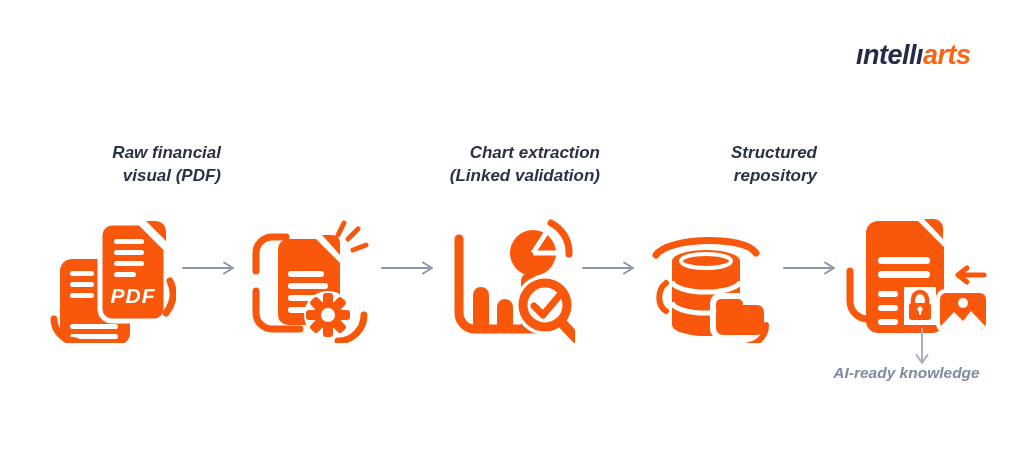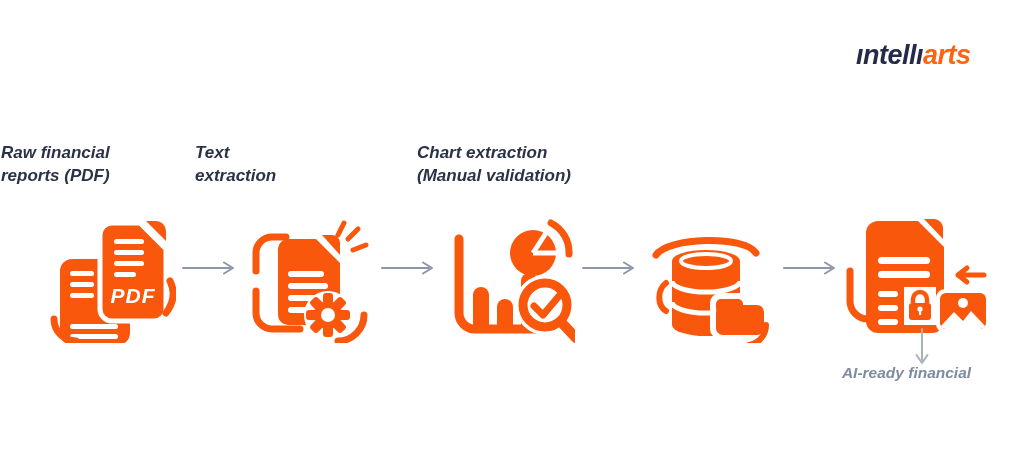--- a/index.html
+++ b/index.html
@@ -12,21 +12,21 @@
   }
   html,body{margin:0;padding:0;background:#e8e8e8;}
   .canvas{
     position:relative;width:1024px;height:469px;background:#ffffff;
     font-family:"Liberation Sans","DejaVu Sans",sans-serif;overflow:hidden;font-style:italic;
   }
   .logo{position:absolute;top:40px;left:856px;font-size:27px;font-weight:700;letter-spacing:-0.5px;white-space:nowrap;}
   .logo .p1{color:var(--logo-navy);}
   .logo .p2{color:var(--logo-orange);}
   .stage-label{
-    position:absolute;top:141px;width:220px;text-align:left;
+    position:absolute;top:141px;width:220px;text-align:right;
     font-size:17px;line-height:23px;font-weight:600;color:var(--label-navy);
   }
   .stage-icon{position:absolute;top:213px;width:130px;height:130px;}
   .stage-icon svg{display:block;width:100%;height:100%;}
   .stage-icon.wide{width:150px;}
   .harrow{position:absolute;top:261px;width:54px;height:14px;}
   .varrow{position:absolute;top:328px;left:915px;width:14px;height:38px;}
   .output-label{
     position:absolute;top:364px;left:804px;width:205px;text-align:center;
     font-size:15.5px;font-weight:700;color:var(--output-gray);
@@ -34,23 +34,23 @@
 </style>
 </head>
 <body>
 
 <div class="canvas">
 
   <div class="logo">
     <span class="p1">ıntellı</span><span class="p2">arts</span>
   </div>
 
-  <div class="stage-label" style="left:1px"><span>Raw financial</span><br><span>reports (PDF)</span></div>
-  <div class="stage-label" style="left:195px"><span>Text</span><br><span>extraction</span></div>
-  <div class="stage-label" style="left:417px"><span>Chart extraction</span><br><span>(Manual validation)</span></div>
+  <div class="stage-label" style="left:1px"><span>Raw financial</span><br><span>visual (PDF)</span></div>
+  <div class="stage-label" style="left:380px"><span>Chart extraction</span><br><span>(Linked validation)</span></div>
+  <div class="stage-label" style="left:597px"><span>Structured</span><br><span>repository</span></div>
 
   <div class="stage-icon" style="left:46px">
     <svg viewBox="0 0 130 130">
       <g fill="#F8570C">
         <rect x="14" y="46" width="70" height="86" rx="12"></rect>
         <g fill="#fff">
           <rect x="24" y="58" width="24" height="5" rx="2.5"></rect>
           <rect x="24" y="69" width="24" height="5" rx="2.5"></rect>
           <rect x="24" y="80" width="24" height="5" rx="2.5"></rect>
           <rect x="24" y="111" width="48" height="5" rx="2.5"></rect>
@@ -221,15 +221,15 @@
         <path d="M42,1.5 L51,7 L42,12.5" fill="none" stroke="#8B96A7" stroke-width="2" stroke-linecap="round" stroke-linejoin="round"></path>
       </svg>
   </div>
 
   <div class="varrow">
     <svg viewBox="0 0 14 38">
         <path d="M7,1 V32" stroke="#A8B1BE" stroke-width="2" stroke-linecap="round"></path>
         <path d="M1.5,27 L7,35 L12.5,27" fill="none" stroke="#A8B1BE" stroke-width="2" stroke-linecap="round" stroke-linejoin="round"></path>
       </svg>
   </div>
-  <div class="output-label">AI-ready financial</div>
+  <div class="output-label">AI-ready knowledge</div>
 
 </div>
 
 </body></html>

